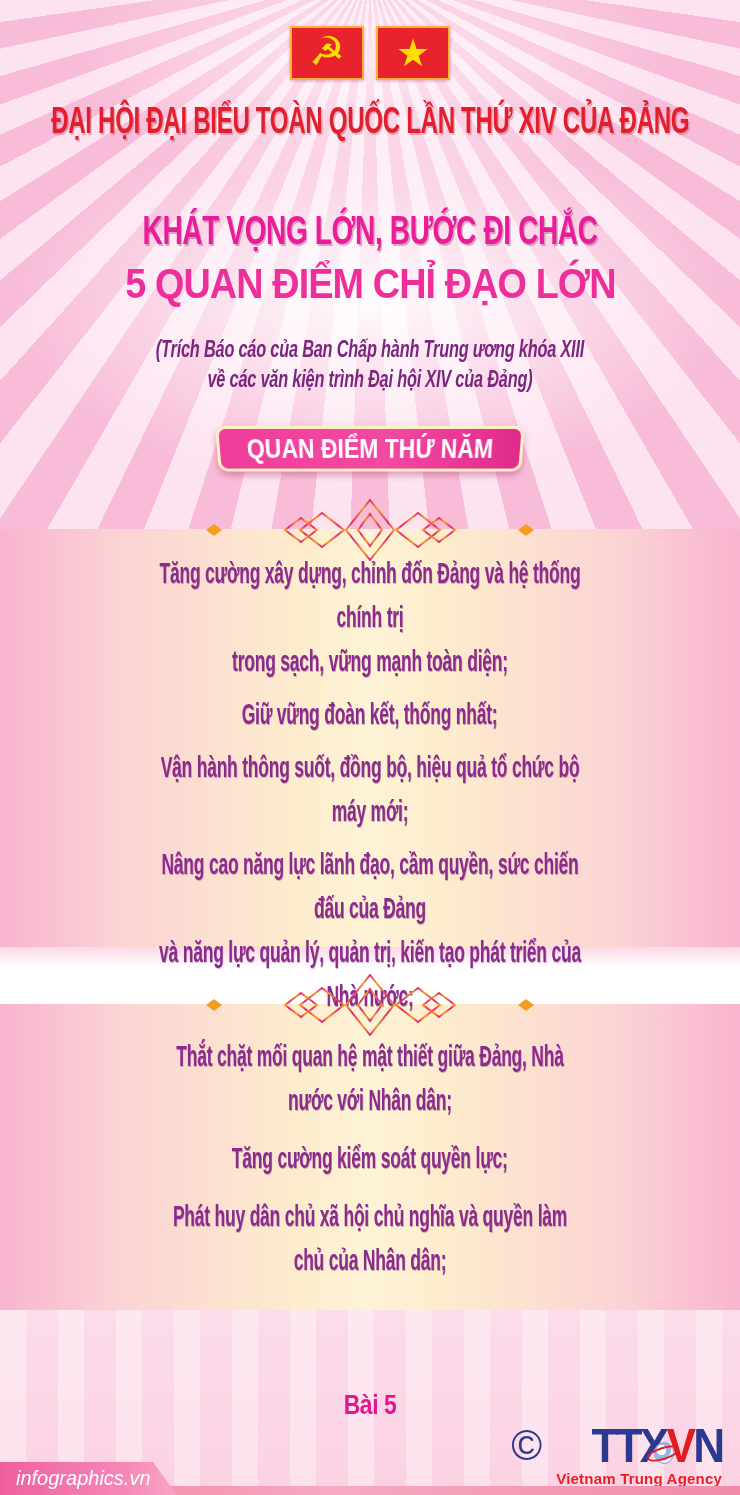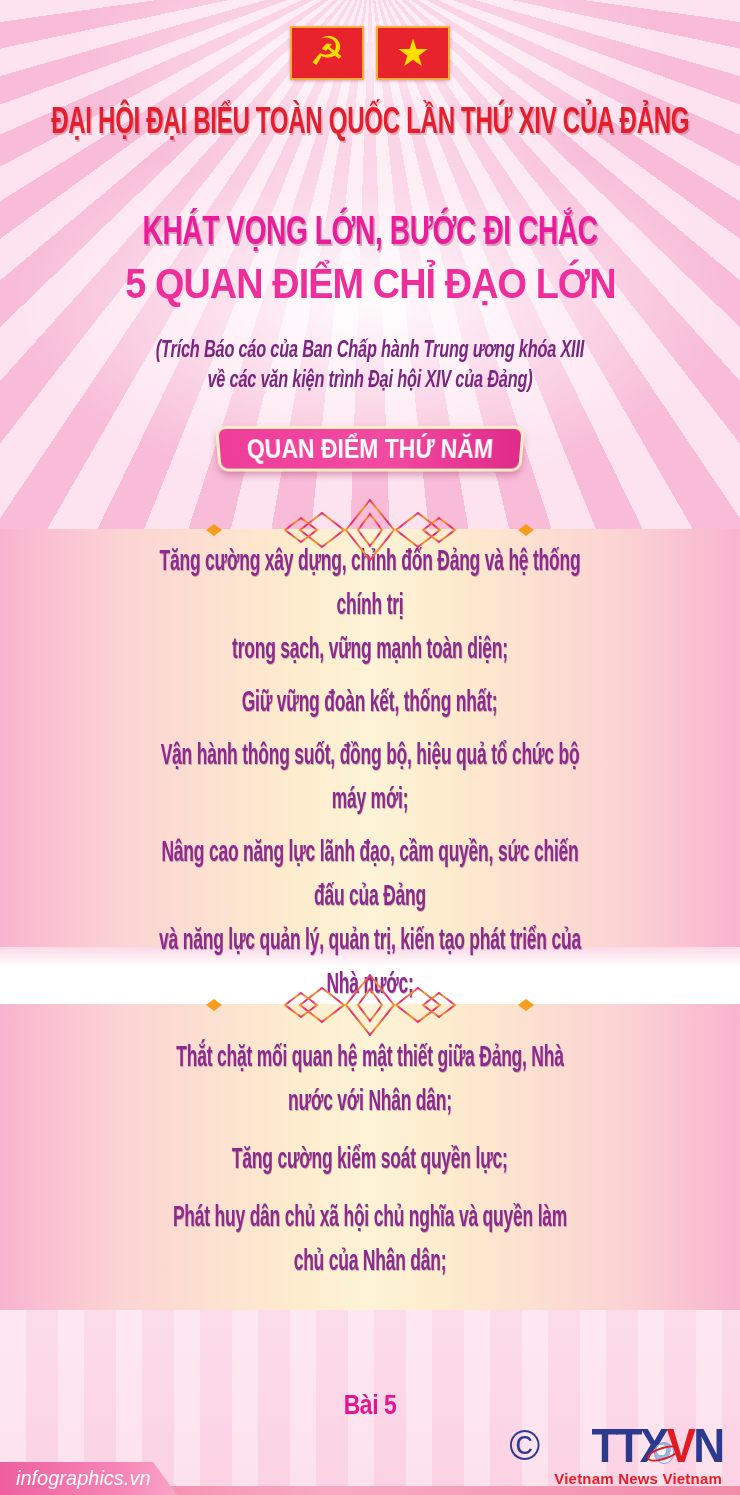--- a/index.html
+++ b/index.html
@@ -64,21 +64,21 @@
     display:flex;align-items:center;justify-content:center;
     box-shadow:0 4px 7px rgba(170,40,100,.4);z-index:2;
   }
   #badge .cond{font-size:28px;color:#ffffff;transform:scaleX(.82);letter-spacing:0;}
   
   .divider{position:absolute;left:202px;width:336px;height:62px;z-index:2;}
   #divider1{top:499px;}
   #divider2{top:974px;}
   
   .paras{position:absolute;left:0;width:740px;}
-  #paras1{top:538px;}
+  #paras1{top:551px;}
   #paras2{top:1004px;padding-top:30px;}
   .para{display:flex;justify-content:center;}
   #paras1 .para{margin-bottom:9px;}
   #paras2 .para{margin-bottom:14px;}
   .para .cond{
     font-size:30px;line-height:44px;color:#8c2a8d;
     white-space:pre-line;transform:scaleX(.58);letter-spacing:-0.3px;
     text-shadow:1px 1px 0 rgba(70,0,70,.28);
   }
   
@@ -218,21 +218,21 @@
   </div>
 
   <div id="agencyBlock">
     <span id="copyright">©</span>
     <div id="logoWrap">
       <div id="logoText">
         <span class="logo-blue">TTX</span><span class="logo-red">V</span><span class="logo-blue">N</span>
         <span id="globe"></span>
         <span id="orbit"></span>
       </div>
-      <div id="agencyName">Vietnam News Vietnam</div>
+      <div id="agencyName">Vietnam Trung Agency</div>
     </div>
   </div>
 
   <div id="ribbon">
     <span class="wm">infographics.vn</span>
   </div>
 
 </div>
 
 </body></html>

